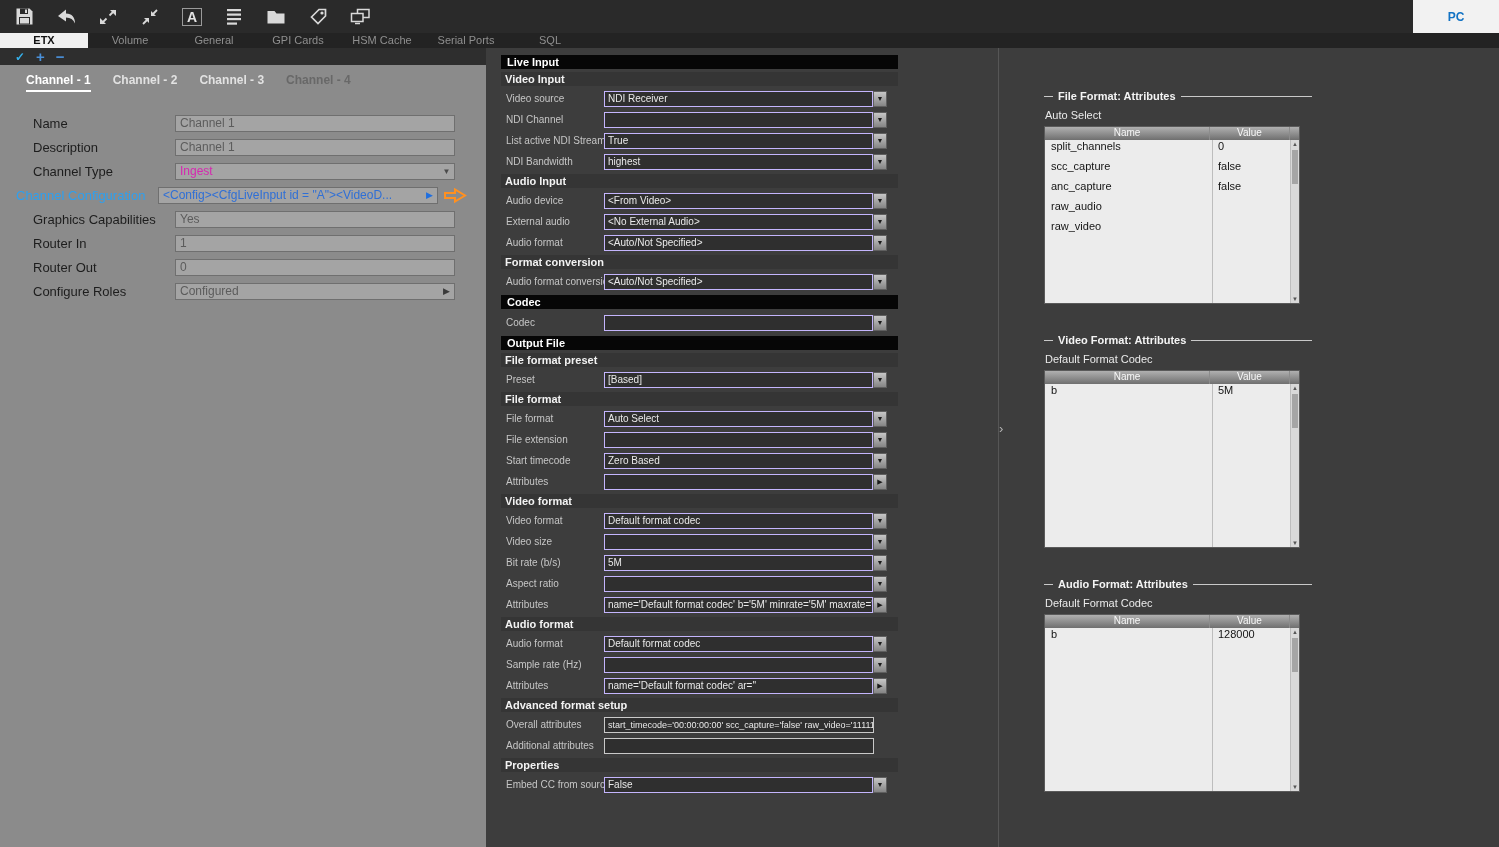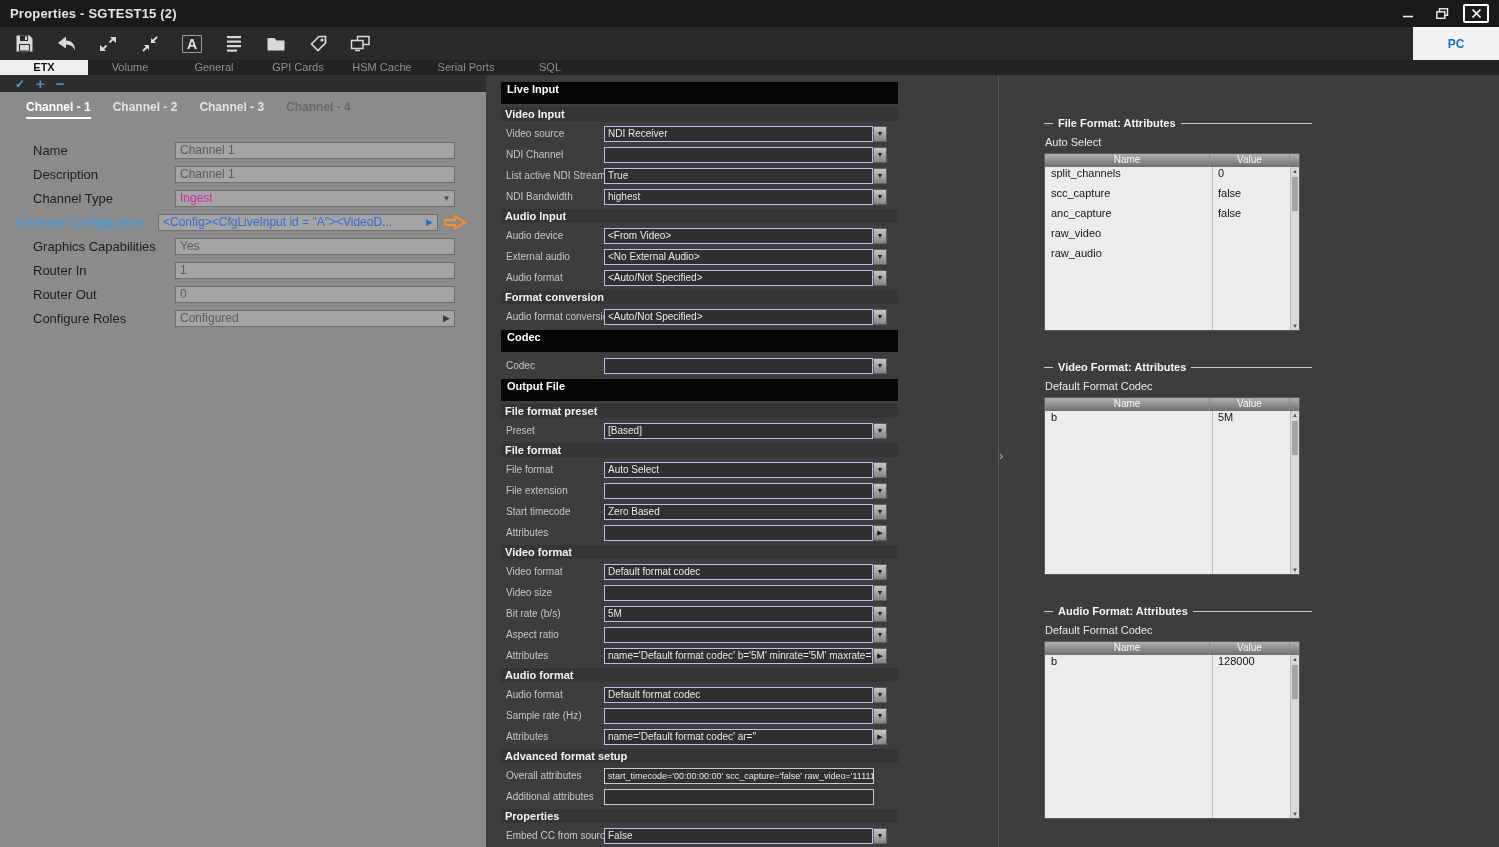--- a/index.html
+++ b/index.html
@@ -46,21 +46,21 @@
   .lfield{width:280px;height:17px;background:#a4a4a4;border:1px solid #6f6f6f;display:flex;align-items:center}
   .lval{flex:1;font-size:12px;color:#5c5c5c;padding:0 4px;white-space:nowrap;overflow:hidden;line-height:15px}
   .lcombo-arrow{width:15px;font-size:8px;color:#4a4a4a;text-align:center}
   .lexp-arrow{width:15px;font-size:9px;color:#3a3a3a;text-align:center}
   .lconfig-arrow{width:15px;font-size:9px;color:#1f6fe0;text-align:center}
   .orange-arrow{margin-left:5px;display:flex;align-items:center}
 
   
   .middle-panel{width:512px;background:#3d3d3d;padding:4px 0 0 15px;overflow:hidden;flex:0 0 auto}
   .m-col{width:397px}
-  .m-header{height:22px;line-height:14px;background:#060606;color:#fff;font-size:11px;font-weight:bold;padding-left:6px;margin:3px 0}
+  .m-header{height:14px;line-height:14px;background:#060606;color:#fff;font-size:11px;font-weight:bold;padding-left:6px;margin:3px 0}
   .m-subheader{height:14px;line-height:14px;background:#353535;color:#f2f2f2;font-size:11px;font-weight:bold;padding-left:4px;margin:2px 0}
   .m-row{height:21px;display:flex;align-items:center}
   .m-label{width:103px;flex:none;font-size:10px;color:#c6c6c6;padding-left:5px;white-space:nowrap;overflow:hidden}
   .m-field{width:283px;height:16px;display:flex}
   .m-input{flex:1;background:#2f2f2f;border:1px solid #c4b5fd;color:#e9e9e9;font-size:10px;line-height:14px;padding:0 3px;white-space:nowrap;overflow:hidden}
   .m-btn{width:14px;height:16px;background:linear-gradient(#c6c6c6,#858585);border:1px solid #5f5f5f;color:#1a1a1a;font-size:7px;display:flex;align-items:center;justify-content:center}
   .m-field.text{width:270px}
   .m-field.text .m-input{border-color:#c9c9c9;font-size:9px}
 
   
@@ -91,42 +91,20 @@
   .rt-sb .thumb{position:absolute;top:10px;left:1px;right:1px;height:34px;background:#a5a5a5}
   .rt-sb .up,.rt-sb .dn{position:absolute;left:0;right:0;text-align:center;font-size:6px;color:#555}
   .rt-sb .up{top:1px}
   .rt-sb .dn{bottom:1px}
 </style>
 </head>
 <body>
 
 <div class="window">
 
-  <div class="titlebar">
-    <span class="title">Properties - SGTEST15 (2)</span>
-    <div class="win-controls">
-      <div class="win-btn">
-        <svg width="11" height="11">
-            <line x1="0" y1="8.5" x2="10" y2="8.5" stroke="#eee" stroke-width="1.6"></line>
-          </svg>
-      </div>
-      <div class="win-btn">
-        <svg width="13" height="12">
-            <rect x="3.5" y="0.8" width="8" height="6.5" fill="none" stroke="#eee" stroke-width="1.4"></rect>
-            <rect x="0.8" y="3.8" width="8" height="6.5" fill="#1a1a1a" stroke="#eee" stroke-width="1.4"></rect>
-          </svg>
-      </div>
-      <div class="win-btn close">
-        <svg width="11" height="11">
-            <line x1="1.5" y1="1.5" x2="9.5" y2="9.5" stroke="#fff" stroke-width="1.7"></line>
-            <line x1="9.5" y1="1.5" x2="1.5" y2="9.5" stroke="#fff" stroke-width="1.7"></line>
-          </svg>
-      </div>
-    </div>
-  </div>
 
   <div class="toolbar">
     <div class="tool-btn">
       <svg width="19" height="19">
           <path d="M1.5 1.5 h13 l3 3 v13 h-16 z" fill="#d9d9d9"></path>
           <rect x="5" y="1.5" width="8" height="5.5" fill="#2a2a2a"></rect>
           <rect x="10" y="2.5" width="2" height="3.5" fill="#d9d9d9"></rect>
           <rect x="4" y="10" width="11" height="7.5" fill="#2a2a2a"></rect>
           <rect x="5" y="11" width="9" height="5.5" fill="#d9d9d9"></rect>
         </svg>
@@ -488,25 +466,25 @@
               </div>
               <div class="rt-row">
                 <div class="rt-cell name">scc_capture</div>
                 <div class="rt-cell value">false</div>
               </div>
               <div class="rt-row">
                 <div class="rt-cell name">anc_capture</div>
                 <div class="rt-cell value">false</div>
               </div>
               <div class="rt-row">
+                <div class="rt-cell name">raw_audio</div>
+                <div class="rt-cell value"></div>
+              </div>
+              <div class="rt-row">
                 <div class="rt-cell name">raw_video</div>
-                <div class="rt-cell value"></div>
-              </div>
-              <div class="rt-row">
-                <div class="rt-cell name">raw_audio</div>
                 <div class="rt-cell value"></div>
               </div>
               <div class="rt-sb">
                 <div class="up">▲</div>
                 <div class="thumb"></div>
                 <div class="dn">▼</div>
               </div>
             </div>
           </div>
         </div>

